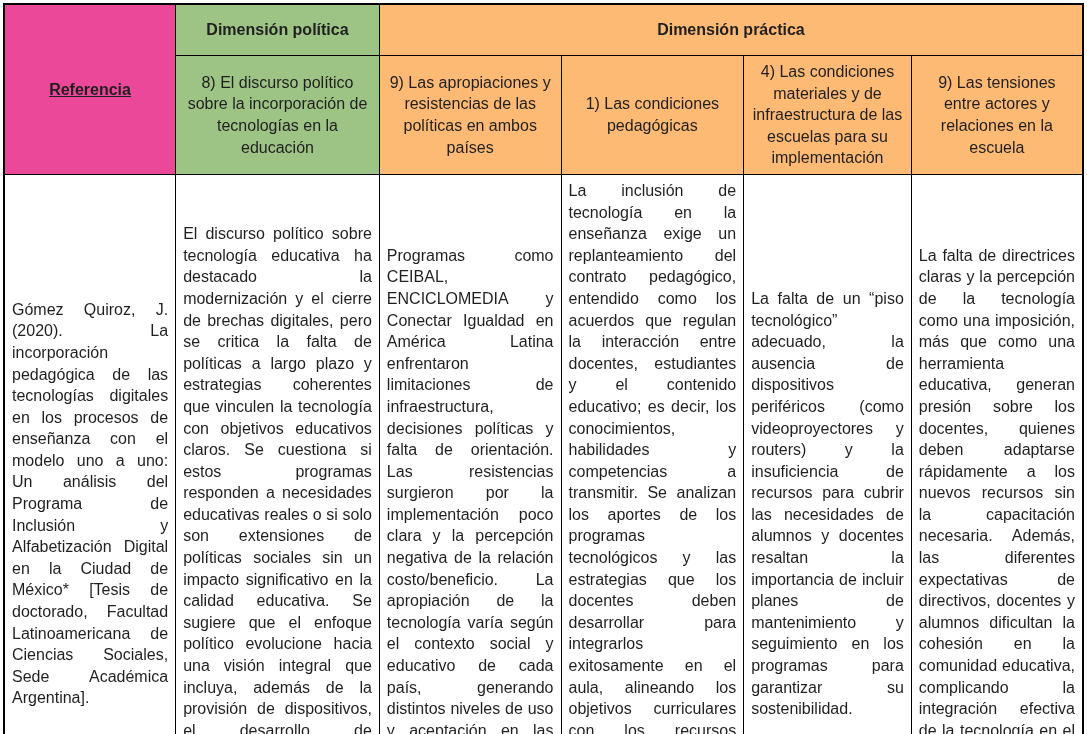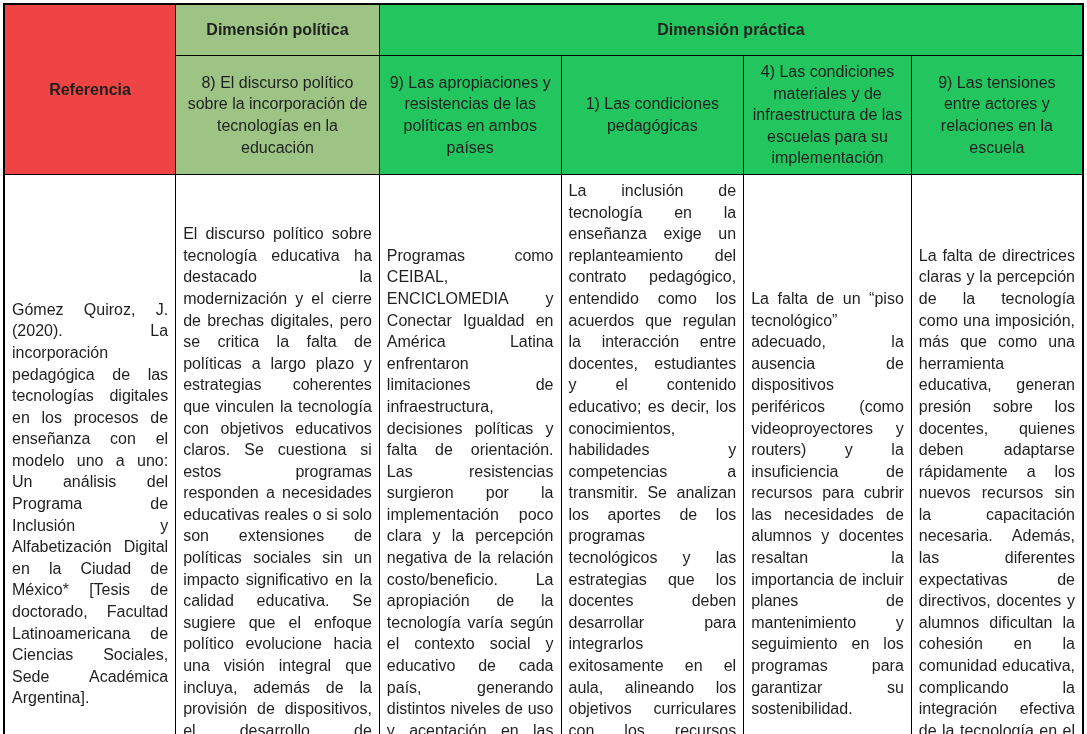--- a/index.html
+++ b/index.html
@@ -49,23 +49,23 @@
     font-size: 15.5px;
     text-align: center;
   }
   td.body-cell {
     vertical-align: top;
     text-align: justify;
     text-justify: inter-word;
     hyphens: auto;
     background: #ffffff;
   }
-  .bg-gray  { background: #ef4444; }
+  .bg-gray  { background: #ec4899; text-decoration: underline; }
   .bg-green { background: #9dc484; }
-  .bg-blue  { background: #22c55e; }
+  .bg-blue  { background: #fdba74; }
 </style>
 </head>
 <body>
 
 <div class="table-frame">
   <table class="matrix">
     <colgroup>
       <col style="width:171px">
       <col style="width:203px">
       <col style="width:181px">

